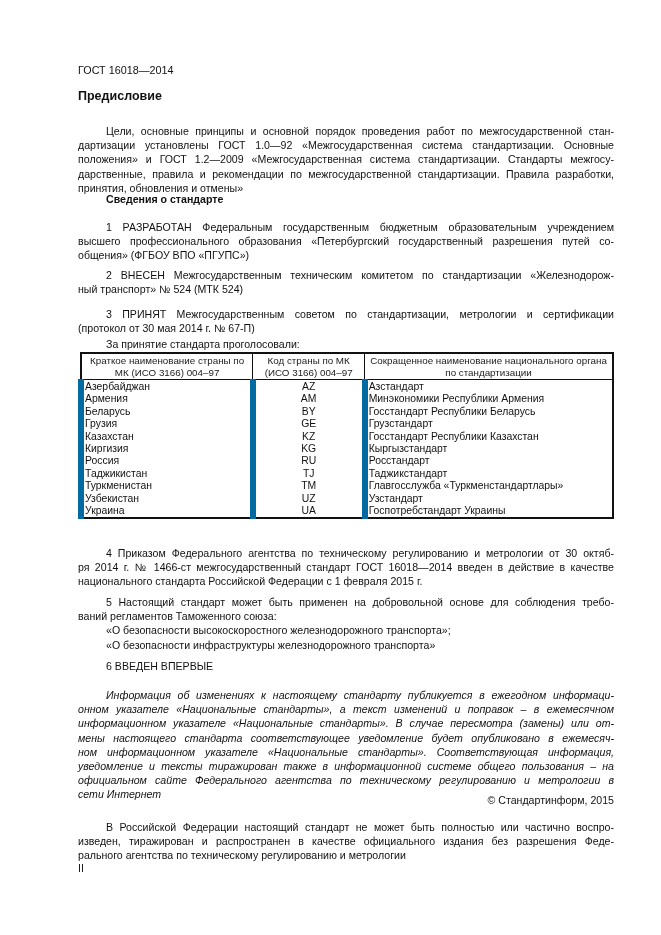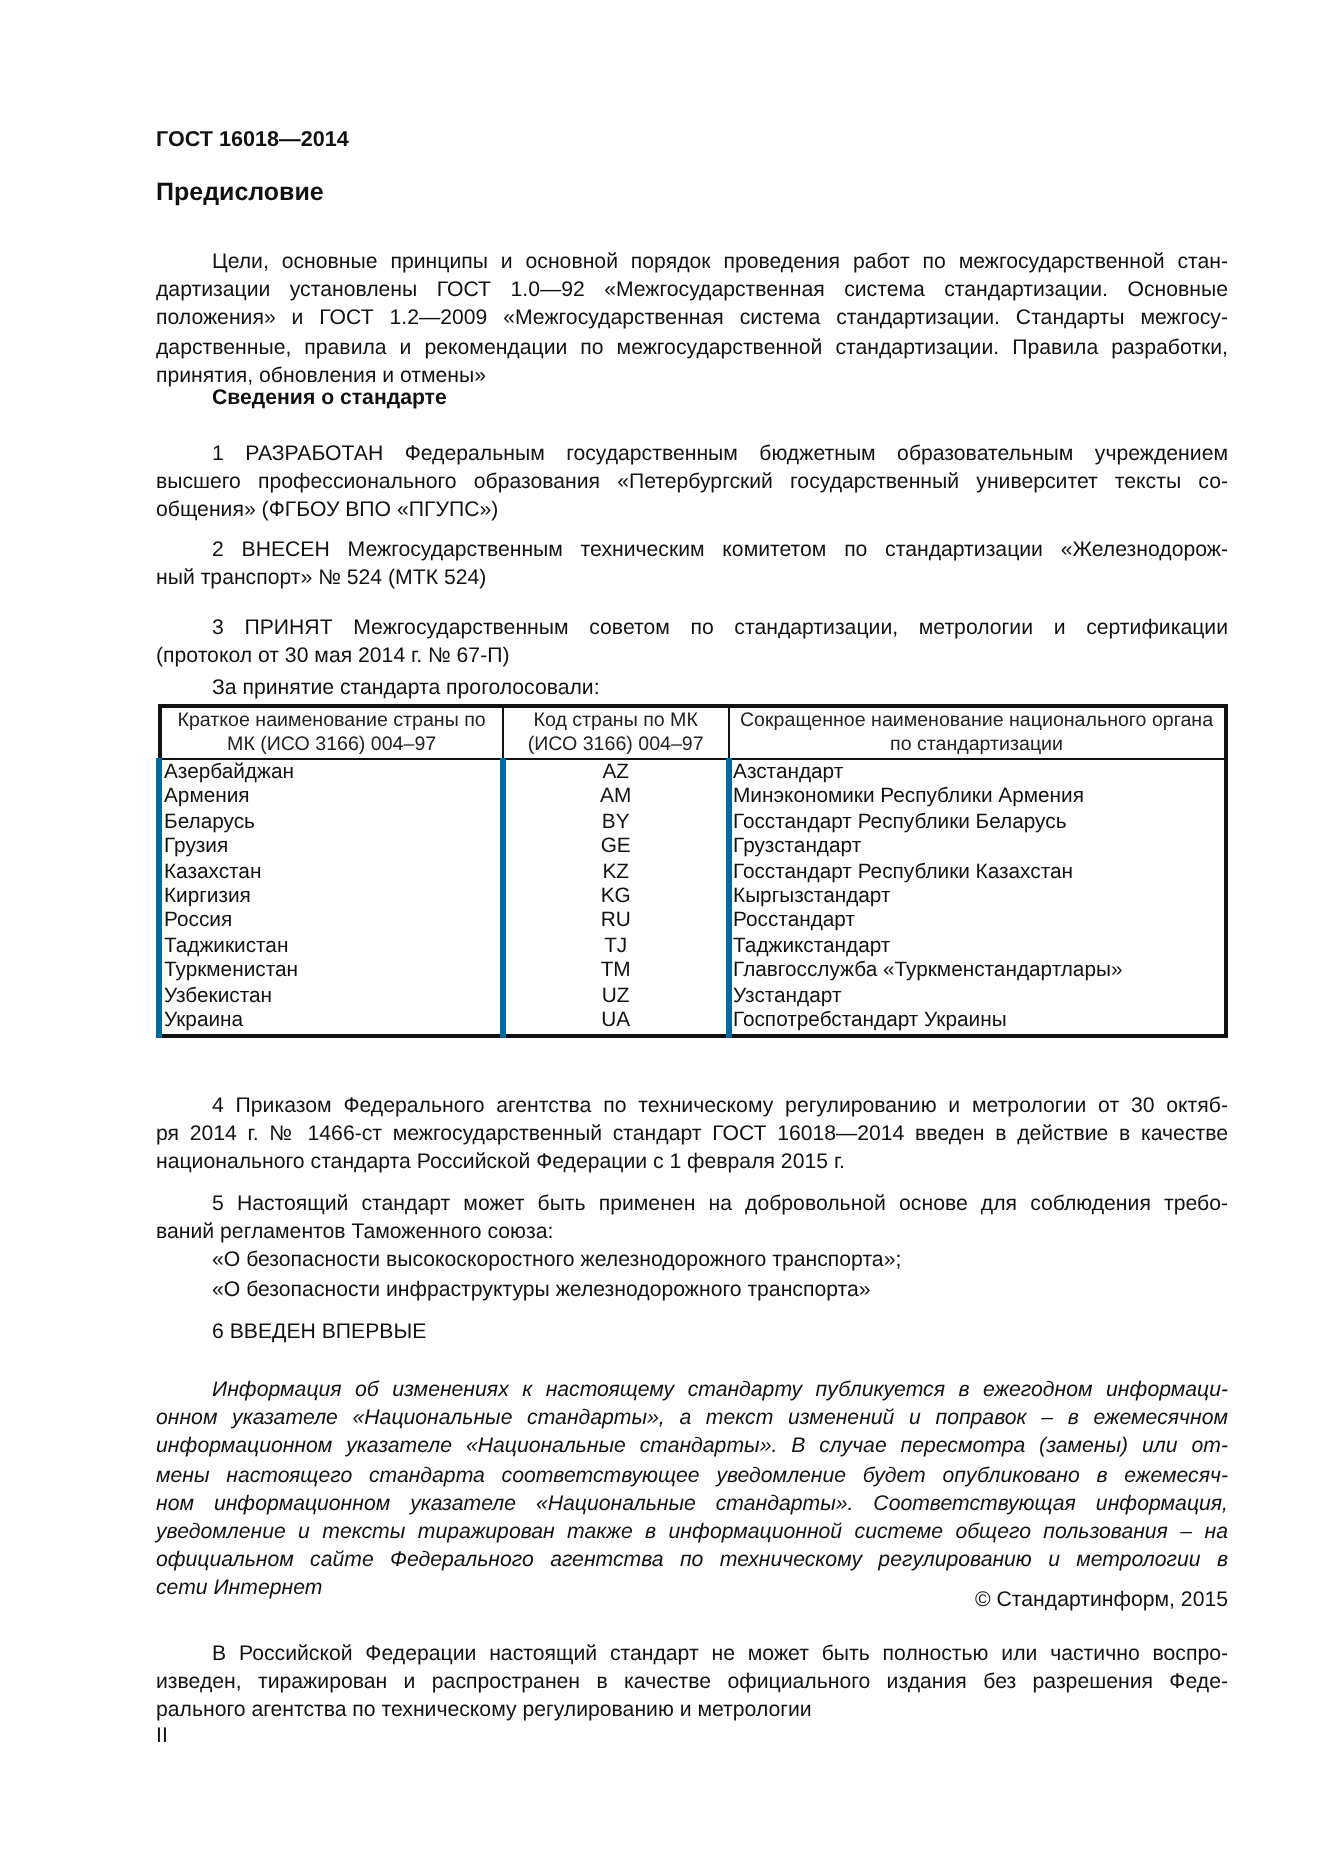--- a/index.html
+++ b/index.html
@@ -1,36 +1,36 @@
 <!DOCTYPE html>
 <html><head>
   <meta charset="utf-8">
   <style>
     html, body { margin: 0; padding: 0; background: #ffffff; }
     body {
       width: 661px; height: 935px; position: relative; overflow: hidden;
       font-family: "Liberation Sans", sans-serif; color: #111; font-size: 10.6px;
     }
     .page { position: absolute; left: 78px; top: 0; width: 536px; }
-    .doc-code { position: absolute; top: 64px; left: 0; font-weight: bold; font-size: 10.8px; }
+    .doc-code { position: absolute; top: 64px; left: 0; font-weight: normal; font-size: 10.8px; }
     .title { position: absolute; top: 89px; left: 0; width: 536px; font-weight: bold; font-size: 12.5px; }
     .para { position: absolute; left: 0; width: 536px; line-height: 14.2px; text-align: justify; }
     .line { display: block; text-align: justify; text-align-last: justify; white-space: nowrap; }
     .line.last { text-align-last: left; }
     .sub { position: absolute; left: 28px; font-weight: bold; font-size: 10.6px; }
     .plain { position: absolute; left: 28px; }
     table.members {
       position: absolute; top: 352px; left: 0; width: 536px;
       border-collapse: collapse; border: 2px solid #111; font-size: 10.4px;
     }
     table.members th {
       font-weight: normal; font-size: 9.8px; line-height: 11.5px; text-align: center;
       border: 1px solid #111; padding: 1px 2px; color: #222;
     }
-    table.members td { border-left: 3px solid #0369a1; border-right: 1px solid #111; padding: 0 1px; line-height: 12.4px; }
+    table.members td { border-left: 6px solid #0369a1; border-right: 1px solid #111; padding: 0 1px; line-height: 12.4px; }
     table.members td.code { text-align: center; }
     table.members tbody tr:first-child td { padding-top: 1px; }
     .italic { font-style: italic; }
     .copyright { position: absolute; top: 794px; right: 0; }
     .pageno { position: absolute; top: 862px; left: 0; }
   </style>
 </head>
 <body>
 
 <div class="page">
@@ -42,21 +42,21 @@
     <span class="line">дартизации установлены ГОСТ 1.0—92 «Межгосударственная система стандартизации. Основные</span>
     <span class="line">положения» и ГОСТ 1.2—2009 «Межгосударственная система стандартизации. Стандарты межгосу-</span>
     <span class="line">дарственные, правила и рекомендации по межгосударственной стандартизации. Правила разработки,</span>
     <span class="line last">принятия, обновления и отмены»</span>
   </div>
 
   <div class="sub" style="top:193px">Сведения о стандарте</div>
 
   <div class="para" style="top:220px">
     <span class="line" style="padding-left:28px">1 РАЗРАБОТАН Федеральным государственным бюджетным образовательным учреждением</span>
-    <span class="line">высшего профессионального образования «Петербургский государственный университет тексты со-</span>
+    <span class="line">высшего профессионального образования «Петербургский государственный разрешения путей со-</span>
     <span class="line last">общения» (ФГБОУ ВПО «ПГУПС»)</span>
   </div>
 
   <div class="para" style="top:268px">
     <span class="line" style="padding-left:28px">2 ВНЕСЕН Межгосударственным техническим комитетом по стандартизации «Железнодорож-</span>
     <span class="line last">ный транспорт» № 524 (МТК 524)</span>
   </div>
 
   <div class="para" style="top:307px">
     <span class="line" style="padding-left:28px">3 ПРИНЯТ Межгосударственным советом по стандартизации, метрологии и сертификации</span>

